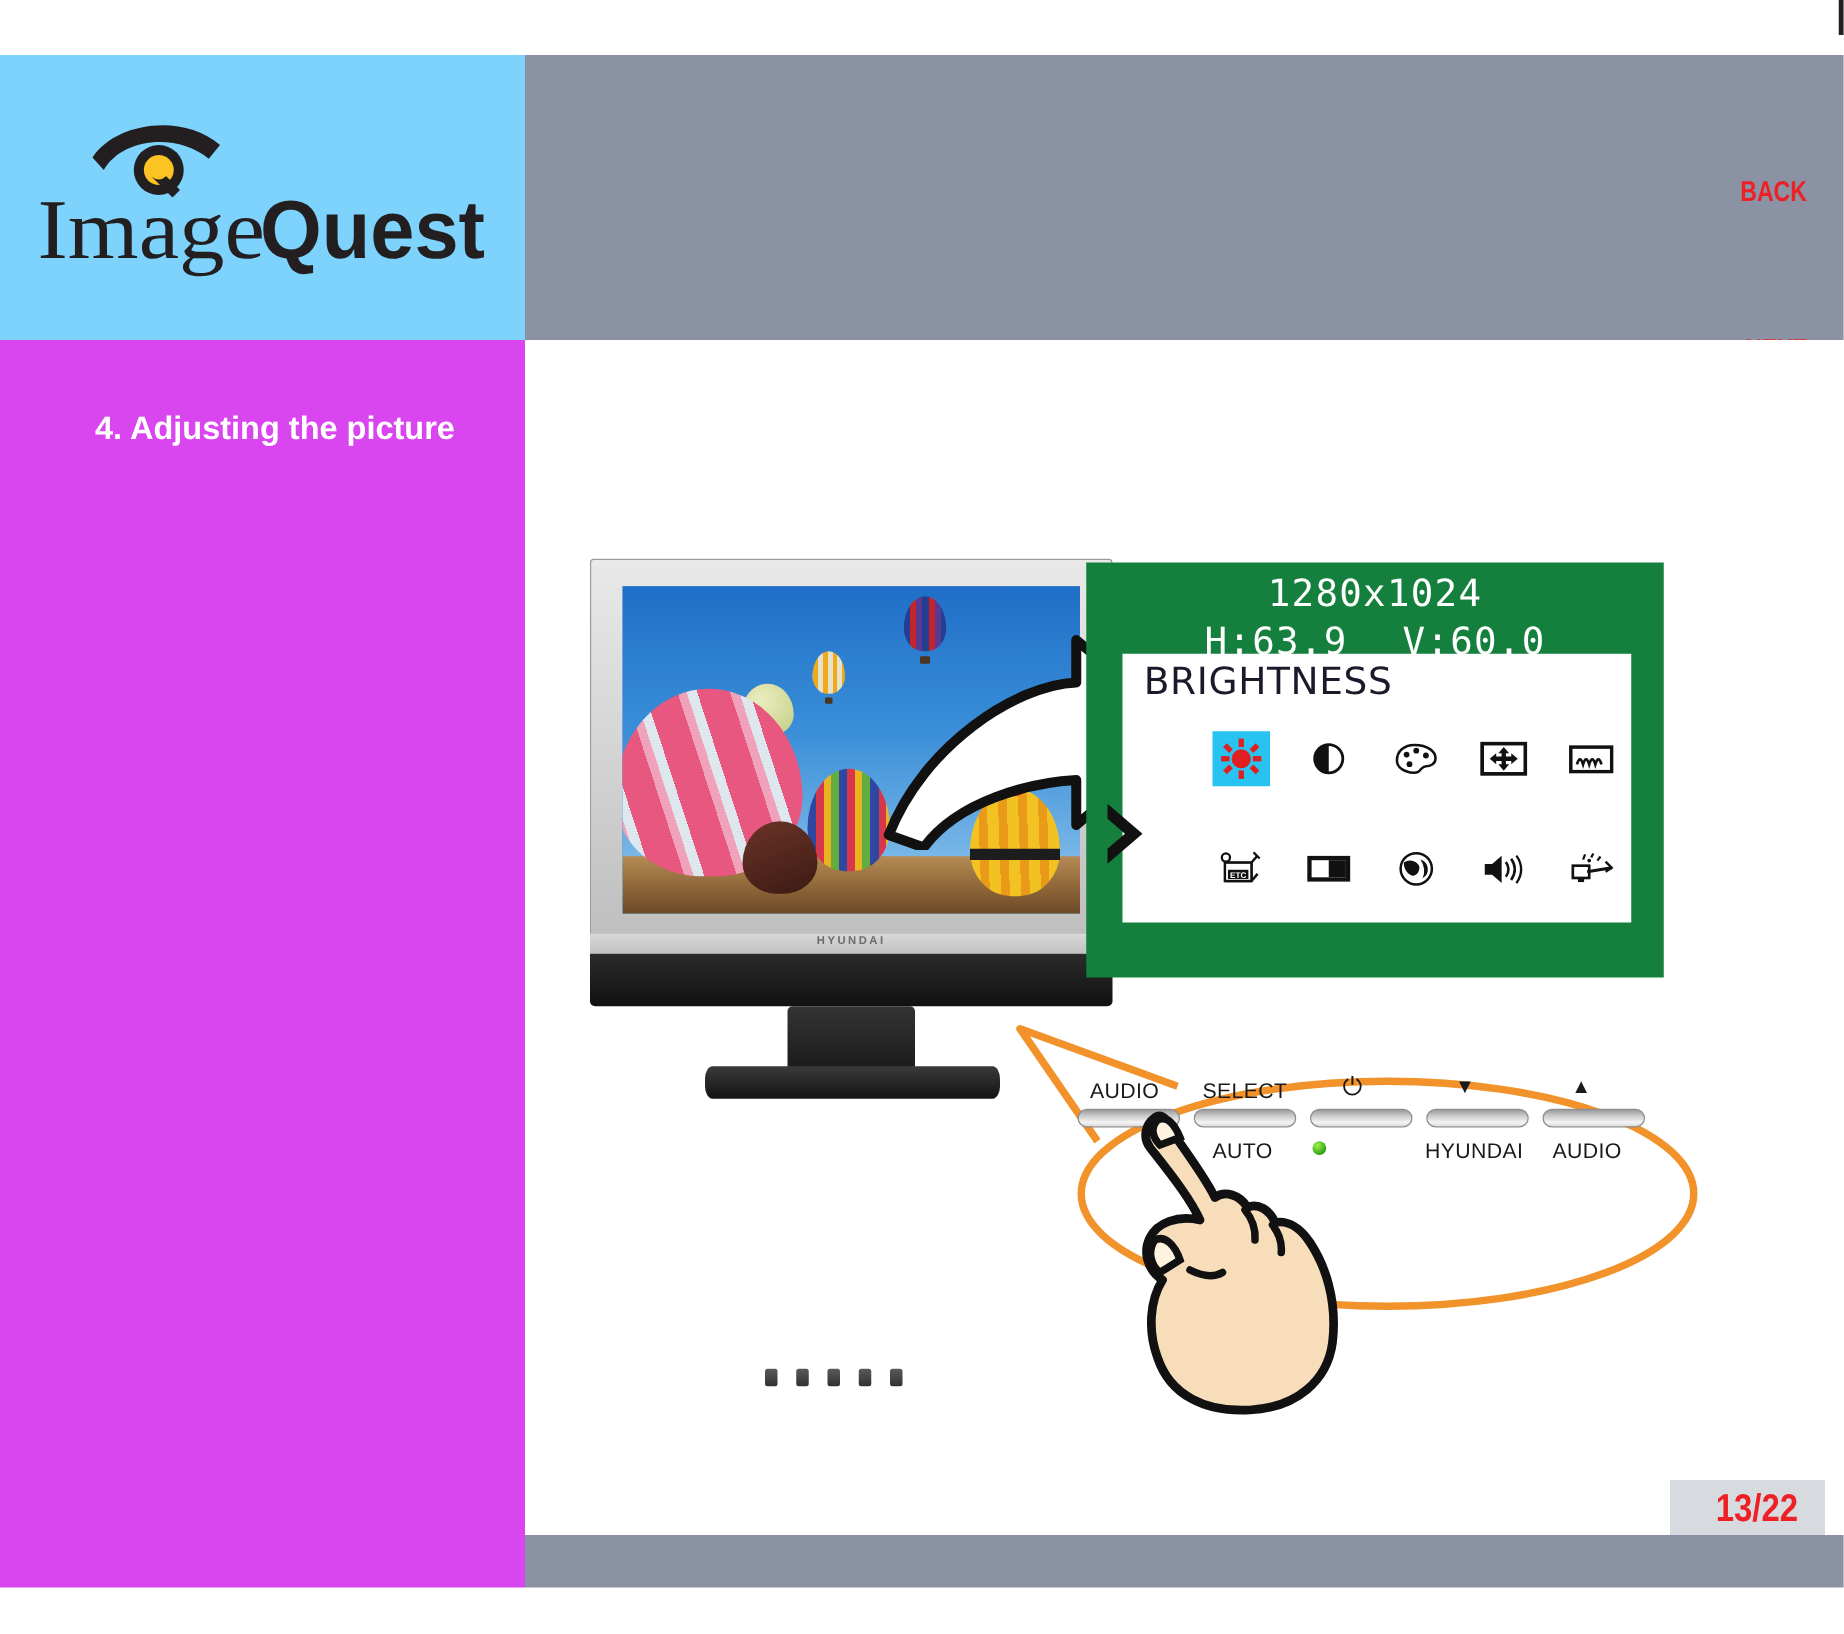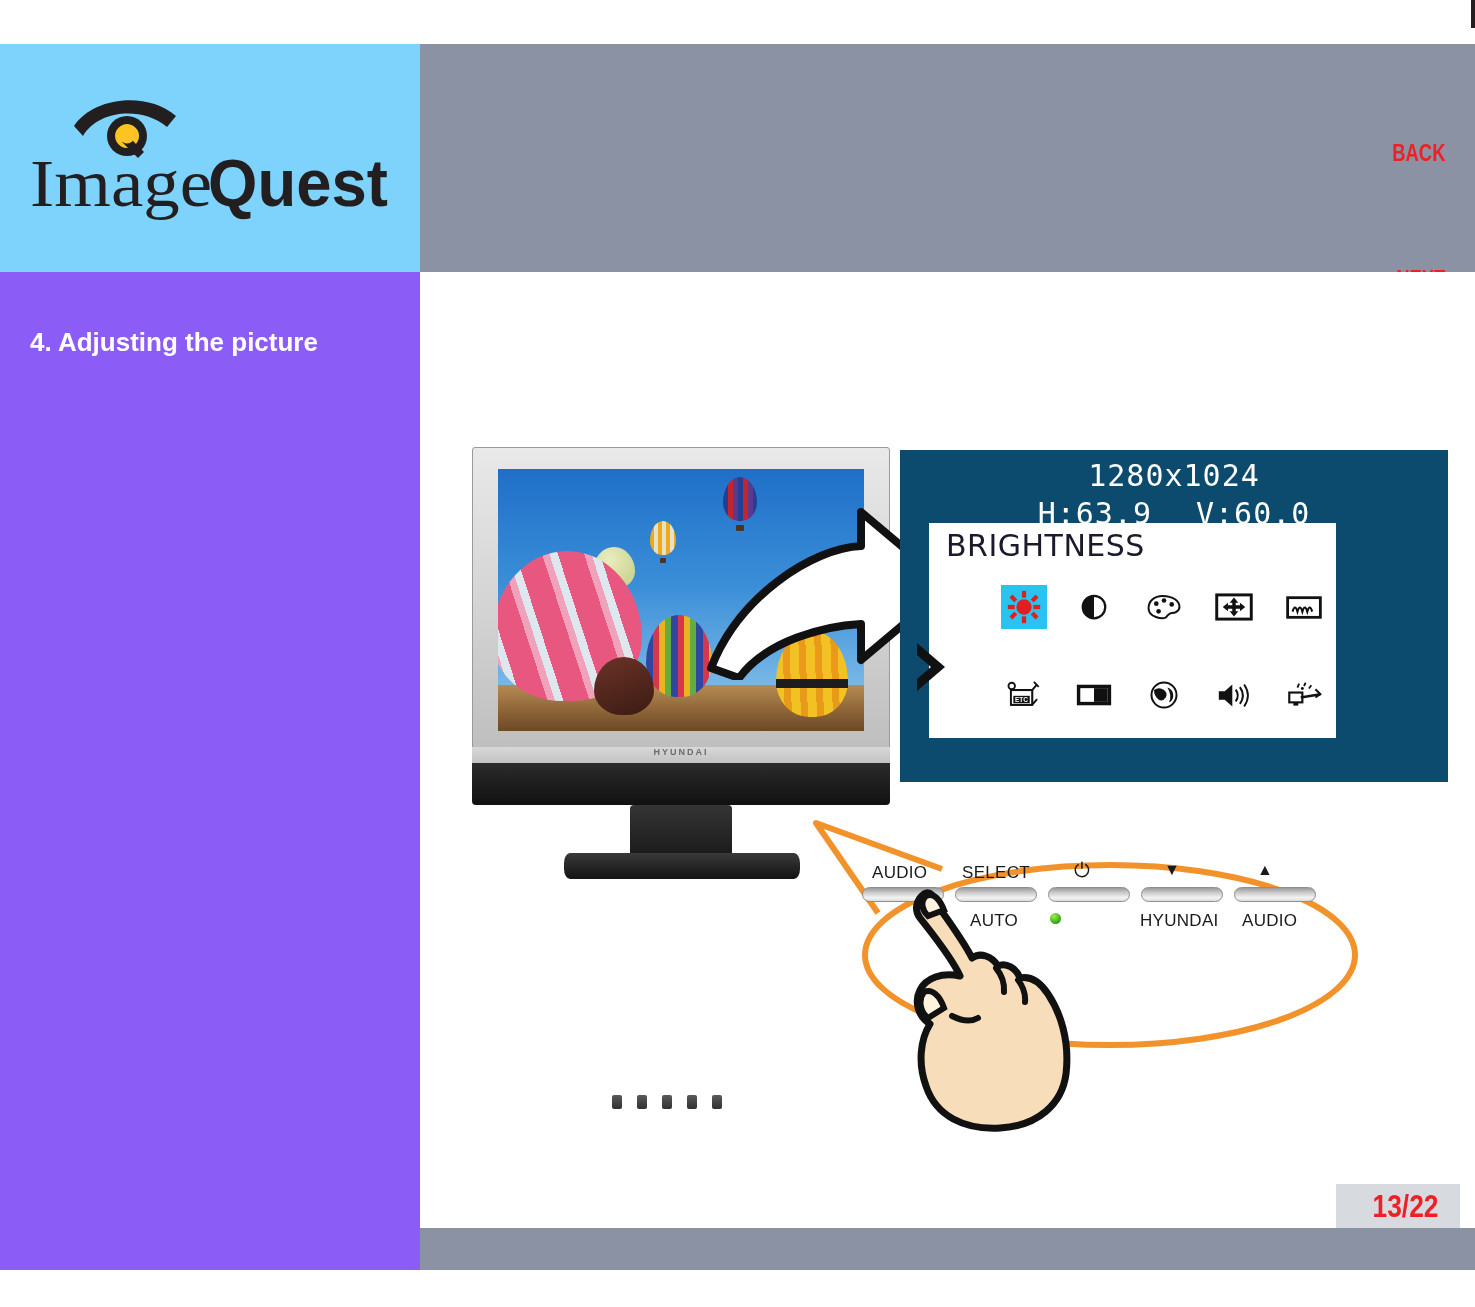--- a/index.html
+++ b/index.html
@@ -13,21 +13,22 @@
   .logo-block{
     position:absolute;left:0;top:44px;width:420px;height:228px;
     background:#7dd3fc;
   }
   .header-bar{
     position:absolute;left:420px;top:44px;width:1055px;height:228px;
     background:#8b92a3;
   }
   .sidebar{
     position:absolute;left:0;top:272px;width:420px;height:998px;
-    background:#8b5cf6;
+    background:#d946ef;
+    text-align:center;
   }
   .content{
     position:absolute;left:420px;top:272px;width:1055px;height:956px;
     background:#ffffff;
   }
   .footer-bar{
     position:absolute;left:420px;top:1228px;width:1055px;height:42px;
     background:#8b92a3;
   }
   .corner-mark{
@@ -122,22 +123,22 @@
     position:absolute;left:92px;top:406px;width:236px;height:26px;
     background:linear-gradient(180deg,#3a3a3a,#131313);
     border-radius:6px/10px;
   }
 
   
   .big-arrow{position:absolute;left:285px;top:228px;width:250px;height:180px;}
 
   
   .osd{
-    position:absolute;left:480px;top:178px;width:548px;height:332px;
-    background:#0c4a6e;
+    position:absolute;left:449px;top:178px;width:462px;height:332px;
+    background:#15803d;
   }
   .osd-res{
     position:absolute;left:0;top:8px;width:100%;text-align:center;
     color:#ffffff;font-family:"DejaVu Sans Mono","Liberation Mono",monospace;
     font-size:30px;letter-spacing:1px;
   }
   .osd-freq{
     position:absolute;left:0;top:46px;width:100%;
     color:#ffffff;font-family:"DejaVu Sans Mono","Liberation Mono",monospace;
     font-size:30px;letter-spacing:1px;text-align:center;

